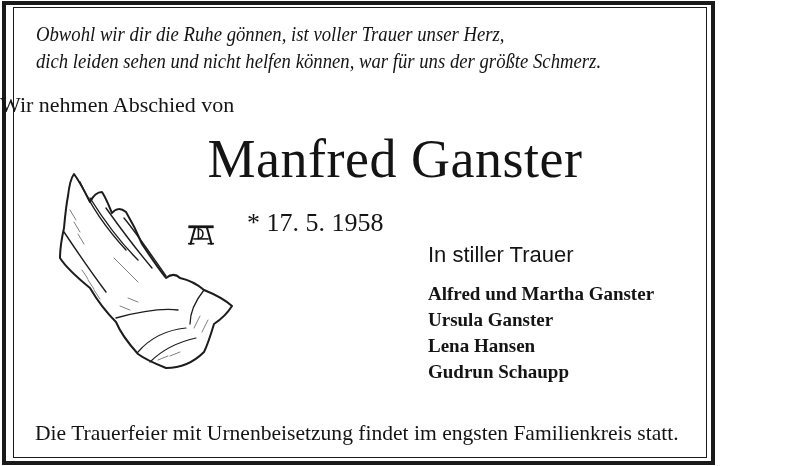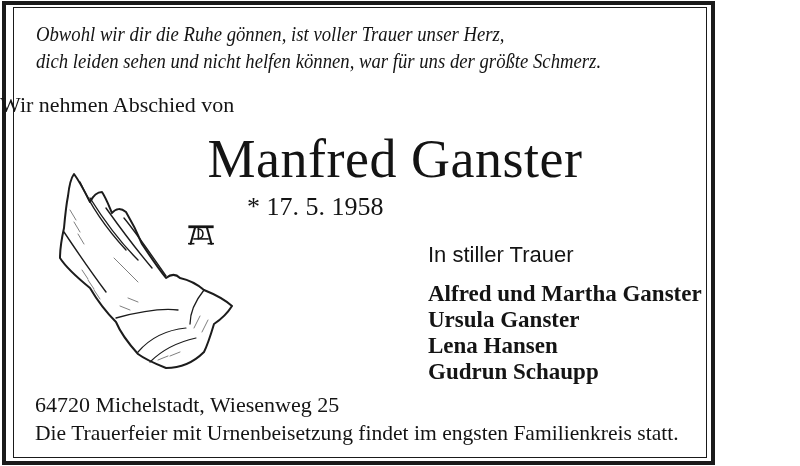--- a/index.html
+++ b/index.html
@@ -38,36 +38,36 @@
     left: 0; width: 790px; top: 92px;
     text-align: left;
     font-size: 22px;
   }
   .deceased-name {
     left: 0; width: 790px; top: 128px;
     text-align: center;
     font-size: 54px;
     letter-spacing: 0.5px;
   }
-  .date { font-size: 26px; top: 192px; }
+  .date { font-size: 26px; top: 208px; }
   .birth-date { left: 247px; }
   .death-date { left: 419px; }
 
   .hands { left: 54px; top: 166px; }
   .monogram { left: 188px; top: 224px; }
 
   .mourning-heading {
     left: 428px; top: 242px;
     font-family: "Liberation Sans", sans-serif;
     font-size: 22px;
   }
   .mourners {
     left: 428px; top: 281px;
     font-weight: bold;
-    font-size: 23px;
+    font-size: 19px;
     line-height: 26px;
   }
   .address {
     left: 35px; top: 392px;
     font-size: 22px;
   }
   .funeral-note {
     left: 35px; top: 420px;
     font-size: 22px;
     transform: scaleX(0.98);
@@ -164,16 +164,15 @@
 
   <div class="abs mourning-heading">In stiller Trauer</div>
 
   <div class="abs mourners">
     <div>Alfred und Martha Ganster</div>
     <div>Ursula Ganster</div>
     <div>Lena Hansen</div>
     <div>Gudrun Schaupp</div>
   </div>
 
-  <div class="abs address">64720 Michelstadt, Wiesenweg 25</div>
   <div class="abs funeral-note">Die Trauerfeier mit Urnenbeisetzung findet im engsten Familienkreis statt.</div>
 
 </div>
 
 </body></html>

